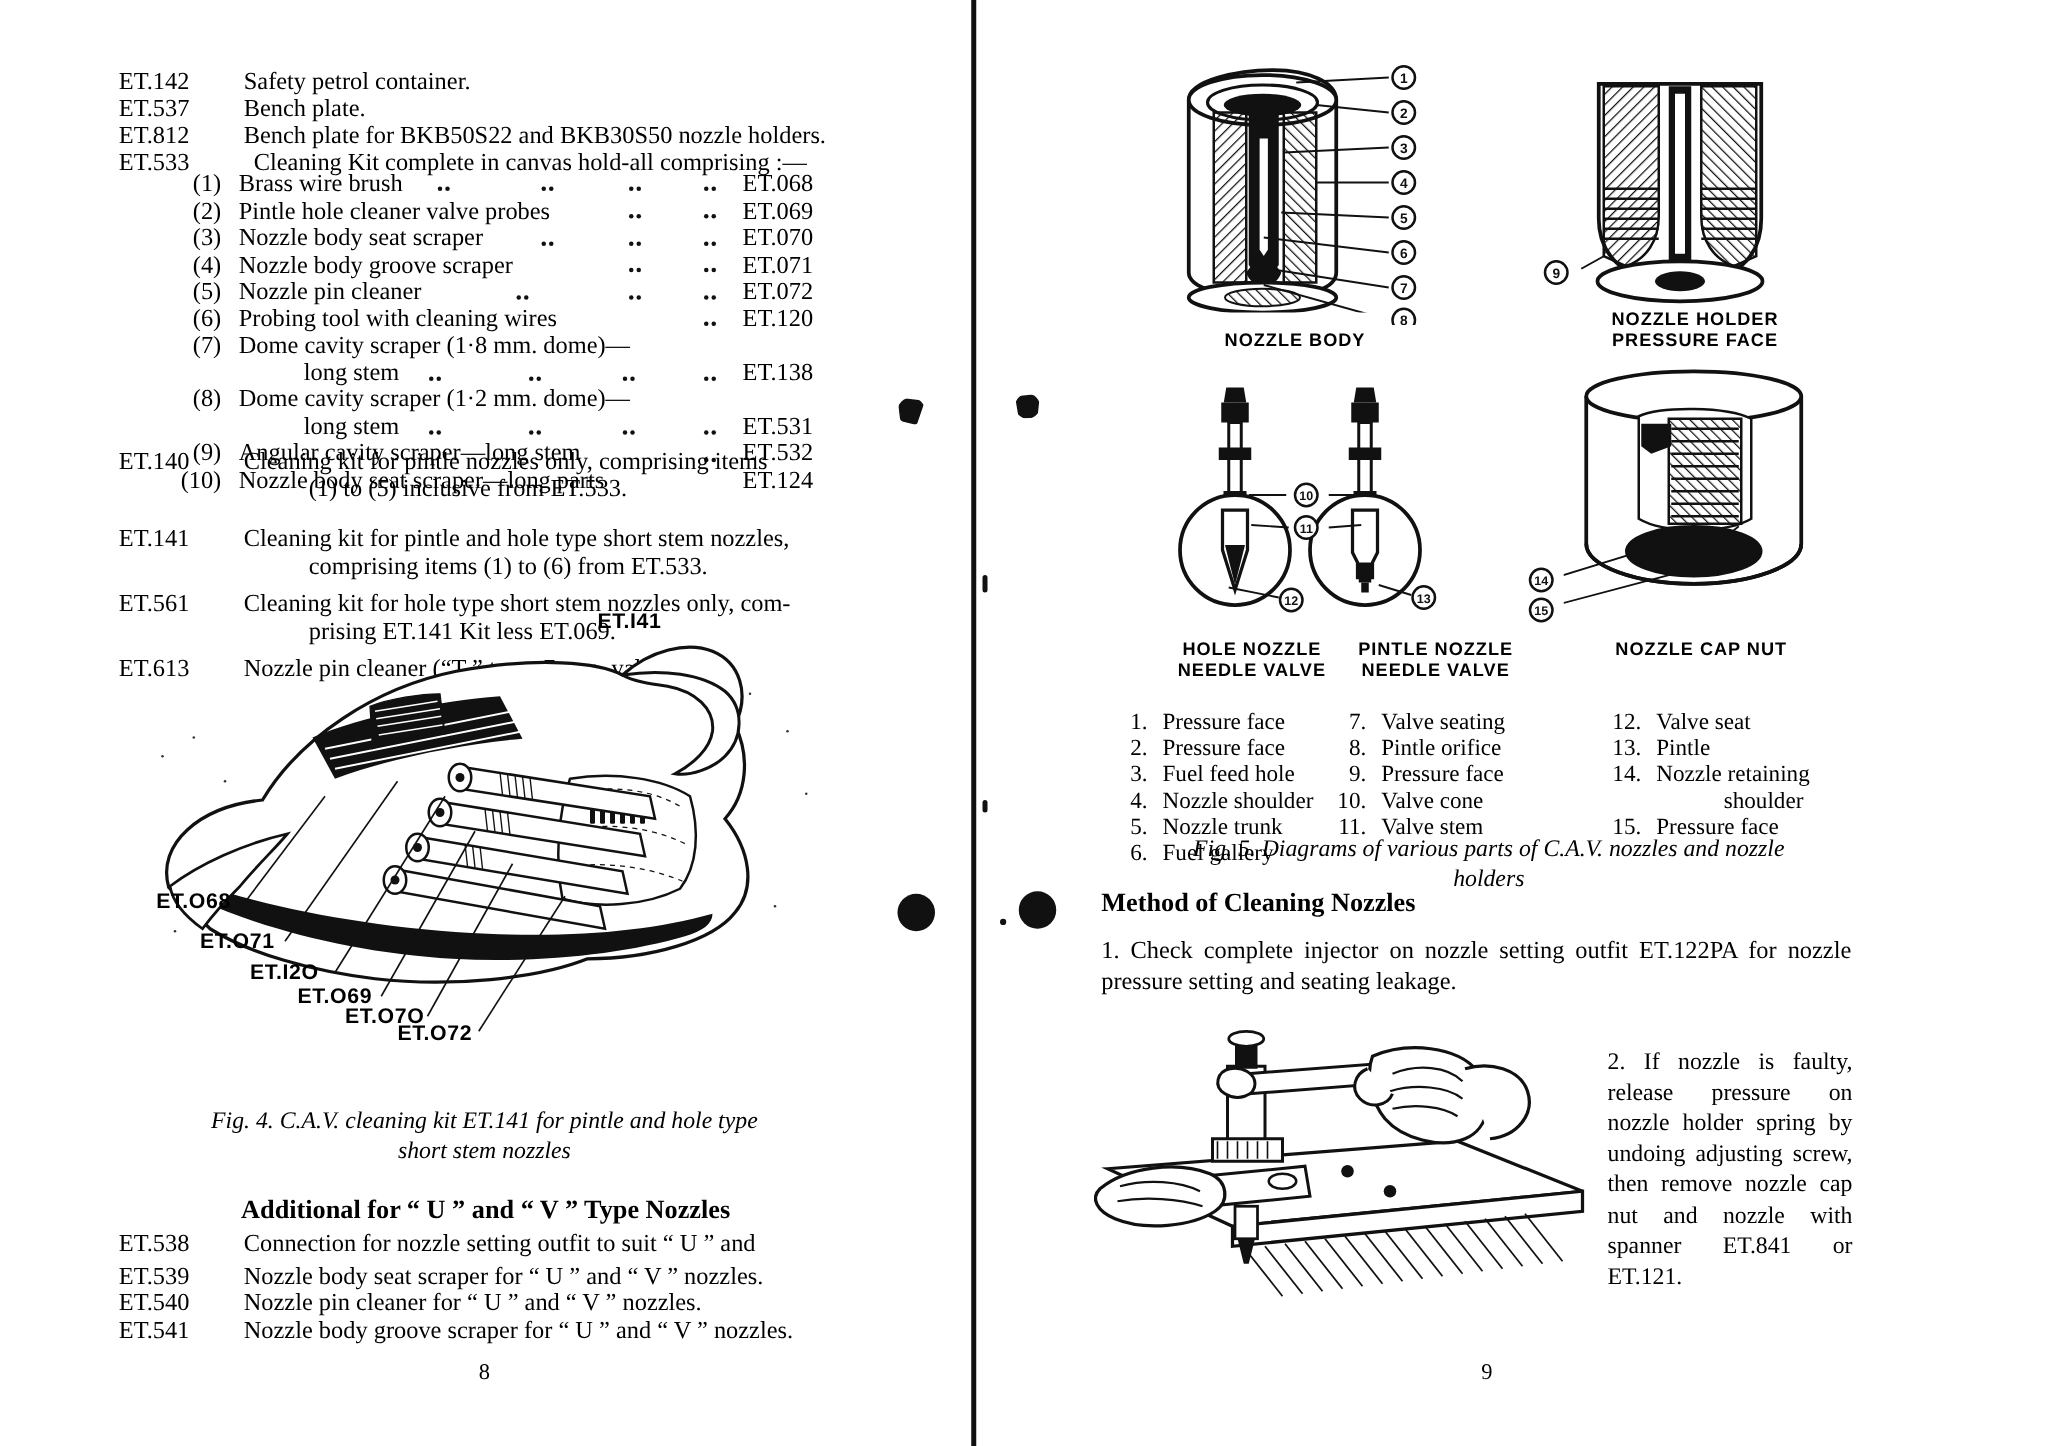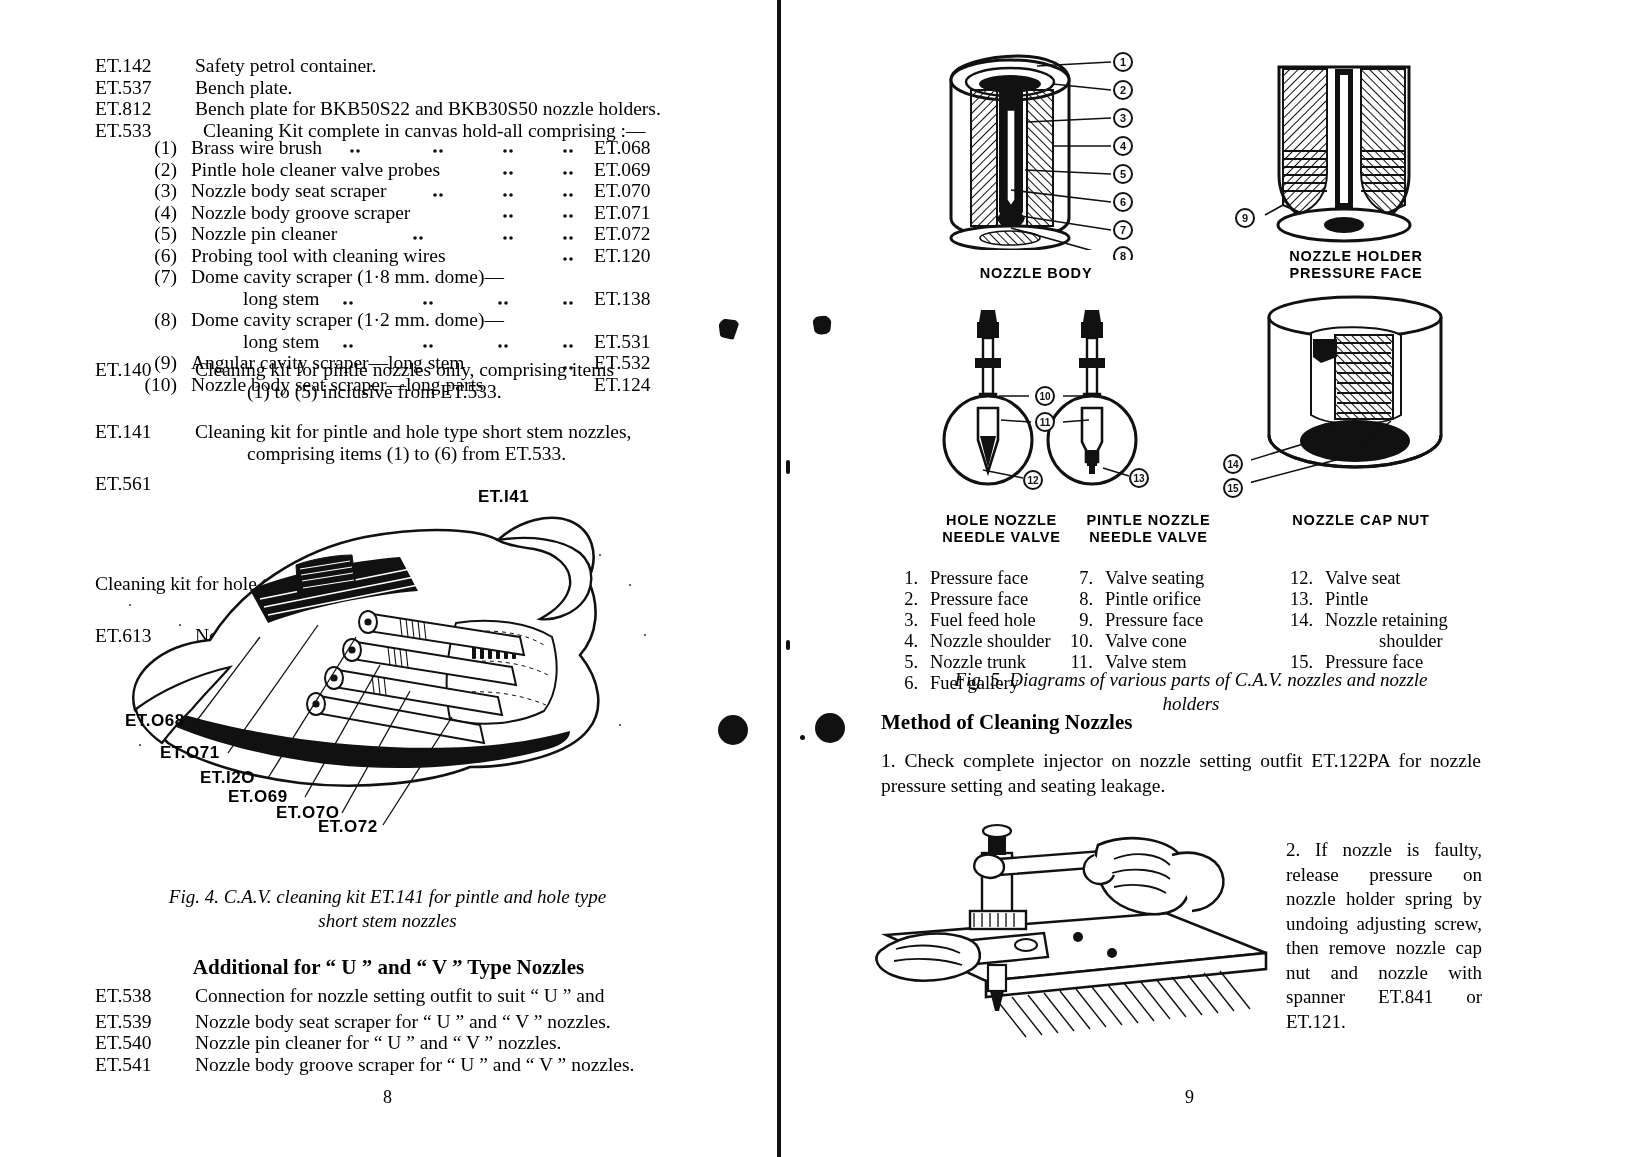--- a/index.html
+++ b/index.html
@@ -225,21 +225,21 @@
         <div class="desc" style="padding-left:52px;">(1) to (5) inclusive from ET.533.</div>
       </div>
       <div class="row" style="margin-top:19px;">
         <div class="code">ET.141</div>
         <div class="desc just">Cleaning kit for pintle and hole type short stem nozzles,</div>
       </div>
       <div class="row">
         <div class="code"></div>
         <div class="desc" style="padding-left:52px;">comprising items (1) to (6) from ET.533.</div>
       </div>
-      <div class="row" style="margin-top:9px;flex-direction:column;">
+      <div class="row" style="margin-top:9px;">
         <div class="code">ET.561</div>
         <div class="desc just">Cleaning kit for hole type short stem nozzles only, com-</div>
       </div>
       <div class="row">
         <div class="code"></div>
         <div class="desc" style="padding-left:52px;">prising ET.141 Kit less ET.069.</div>
       </div>
       <div class="row" style="margin-top:9px;">
         <div class="code">ET.613</div>
         <div class="desc">Nozzle pin cleaner (“T ” type, 7 mm. valve).</div>
@@ -354,21 +354,21 @@
           <path d="M205 302 L280 170"></path>
           <path d="M242 318 L310 196"></path>
           <path d="M283 330 L352 222"></path>
         </g>
       </svg>
 
       <div style="position:absolute;left:378px;top:-8px;font-family:'Liberation Sans',sans-serif;font-weight:bold;font-size:17px;letter-spacing:0.5px;">ET.I41</div>
       <div style="position:absolute;left:25px;top:216px;font-family:'Liberation Sans',sans-serif;font-weight:bold;font-size:17px;letter-spacing:0.5px;">ET.O68</div>
       <div style="position:absolute;left:60px;top:248px;font-family:'Liberation Sans',sans-serif;font-weight:bold;font-size:17px;letter-spacing:0.5px;">ET.O71</div>
       <div style="position:absolute;left:100px;top:273px;font-family:'Liberation Sans',sans-serif;font-weight:bold;font-size:17px;letter-spacing:0.5px;">ET.I2O</div>
-      <div style="position:absolute;left:128px;top:292px;font-family:'Liberation Sans',sans-serif;font-weight:bold;font-size:17px;letter-spacing:0.5px;">ET.O69</div>
+      <div style="position:absolute;left:138px;top:292px;font-family:'Liberation Sans',sans-serif;font-weight:bold;font-size:17px;letter-spacing:0.5px;">ET.O69</div>
       <div style="position:absolute;left:176px;top:308px;font-family:'Liberation Sans',sans-serif;font-weight:bold;font-size:17px;letter-spacing:0.5px;">ET.O7O</div>
       <div style="position:absolute;left:218px;top:322px;font-family:'Liberation Sans',sans-serif;font-weight:bold;font-size:17px;letter-spacing:0.5px;">ET.O72</div>
     </div>
 
     <div class="figcap" style="left:95px;top:885px;width:585px;">
       <div>Fig. 4.   C.A.V. cleaning kit ET.141 for pintle and hole type</div>
       <div>short stem nozzles</div>
     </div>
 
     <div class="sechead" style="left:0;top:955px;">Additional for “ U ” and “ V ” Type Nozzles</div>

